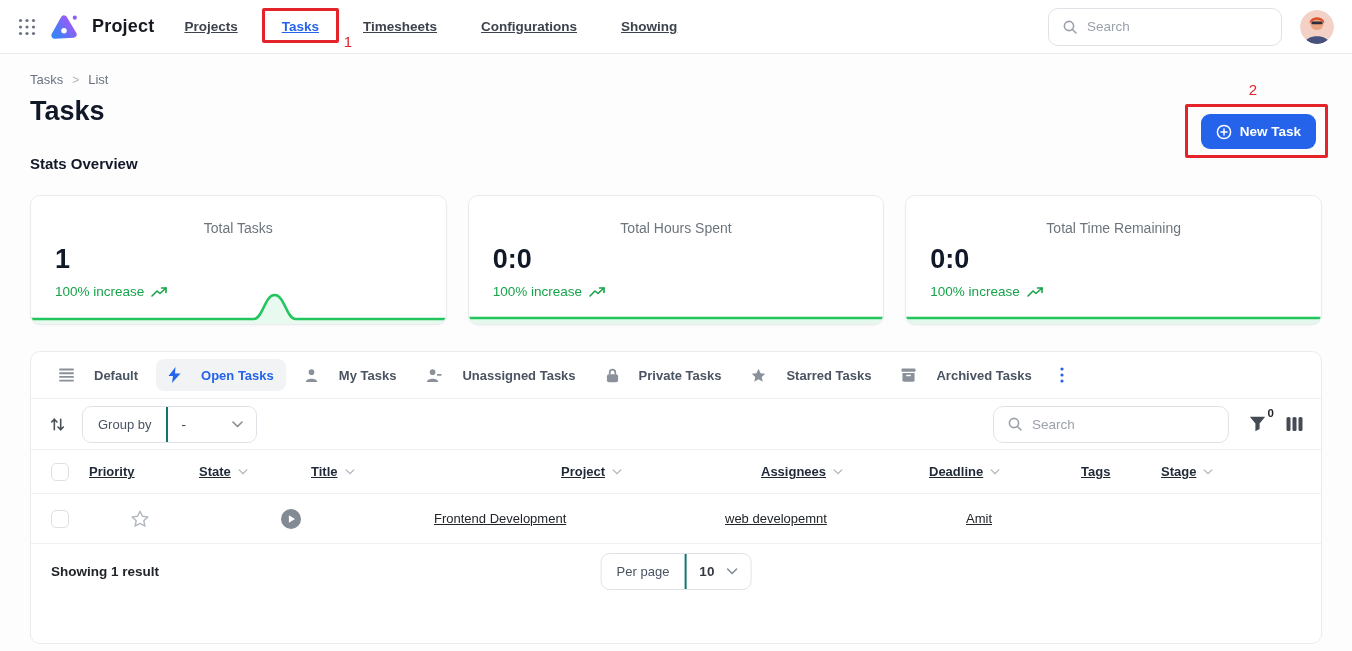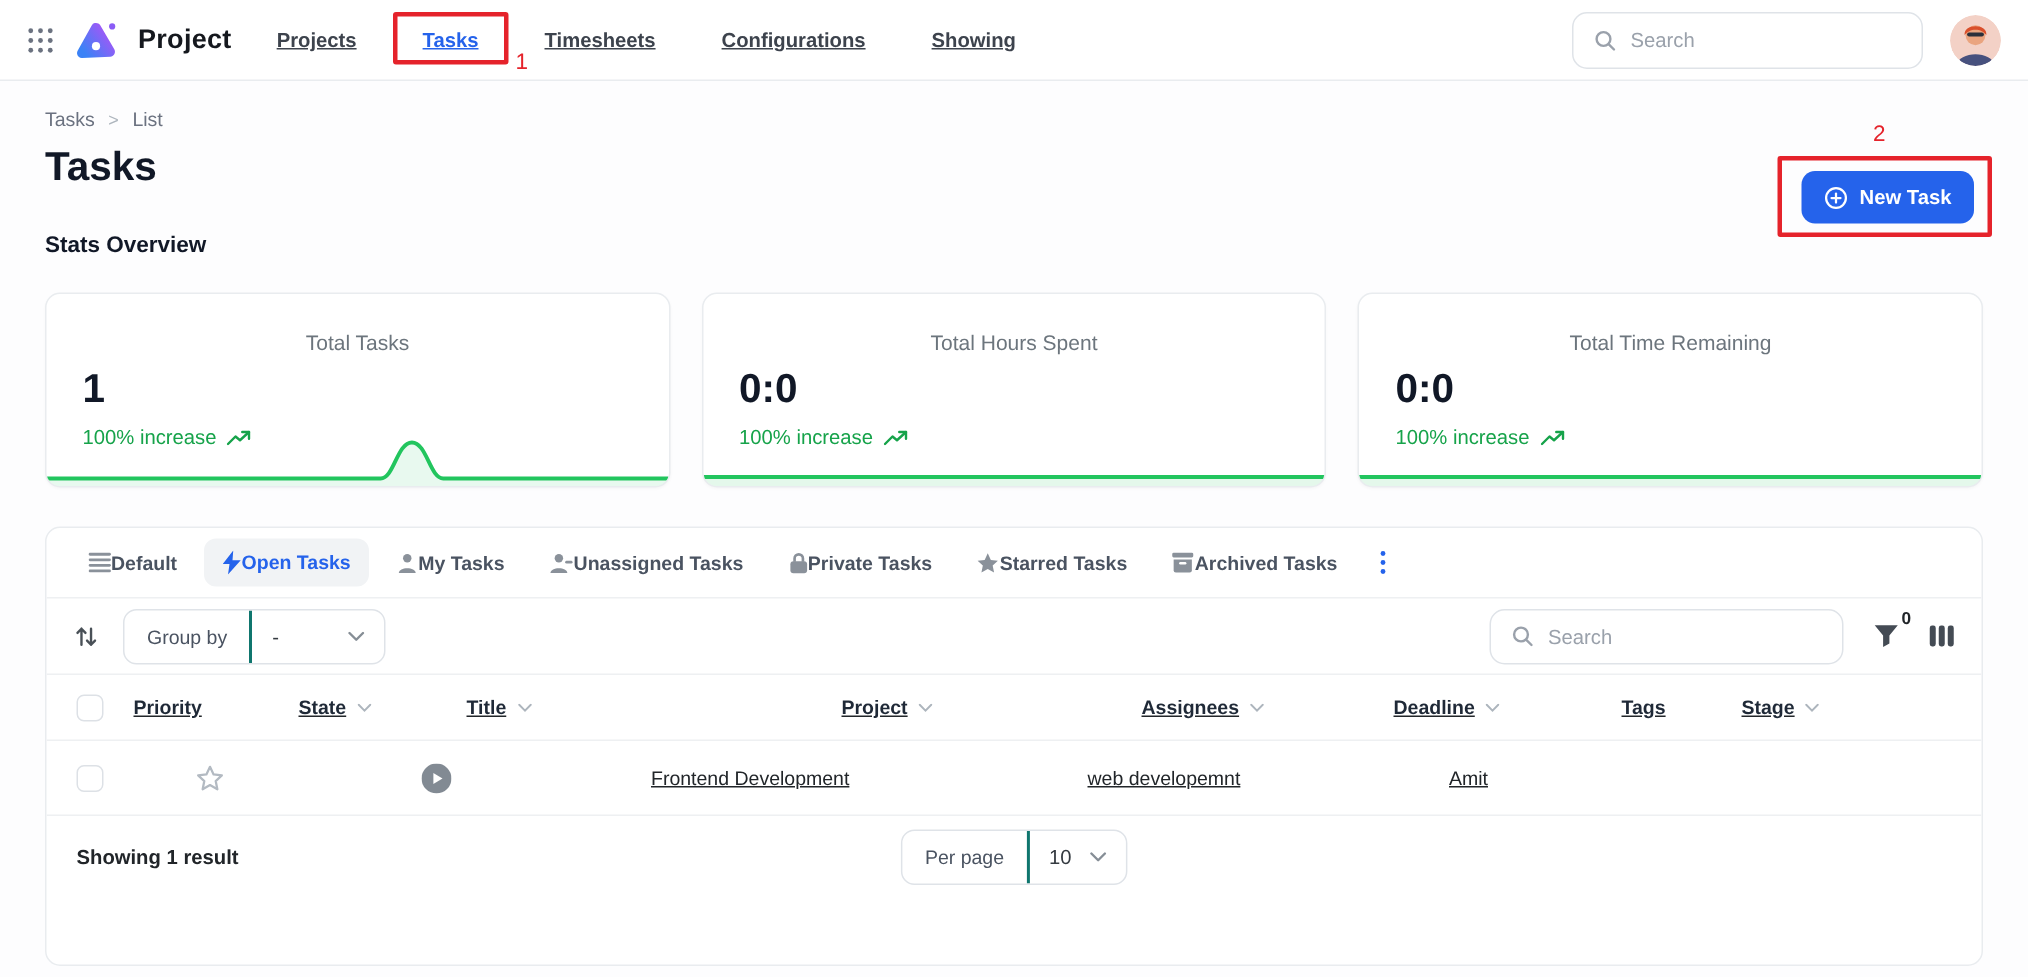--- a/index.html
+++ b/index.html
@@ -53,21 +53,21 @@
   .card-delta { margin-top:9px; display:flex; align-items:center; gap:7px;
     font-size:13.5px; color:var(--green-text); }
   .spark { position:absolute; left:0; right:0; bottom:0; width:100%; height:34px; display:block; }
 
   
   .panel { margin-top:26px; background:#fff; border:1px solid #e9ecef;
     border-radius:10px; height:293px; overflow:hidden; }
 
   .tabs-row { height:47px; display:flex; align-items:center; gap:6px;
     padding:0 16px; border-bottom:1px solid #eef0f2; }
-  .ftab { display:flex; align-items:flex-start; gap:0; padding:8px 12px; border-radius:8px;
+  .ftab { display:flex; align-items:center; gap:20px; padding:8px 12px; border-radius:8px;
     font-size:13px; font-weight:600; color:#4a5361; cursor:pointer; white-space:nowrap; }
   .ftab.active { background:#f1f3f5; color:var(--accent); }
   .tab-kebab { margin-left:2px; padding:4px 8px; cursor:pointer; display:flex; }
 
   .toolbar-row { height:51px; display:flex; align-items:center; gap:16px;
     padding:0 18px; border-bottom:1px solid #eef0f2; }
   .icon-btn { display:flex; align-items:center; justify-content:center; cursor:pointer; }
   .segmented { display:flex; align-items:stretch; height:37px; border:1px solid #dfe3e8;
     border-radius:9px; overflow:hidden; background:#fff; cursor:pointer; }
   .seg-label { display:flex; align-items:center; padding:0 15px; font-size:13px;
@@ -475,21 +475,21 @@
             <circle cx="2" cy="14" r="1.6"></circle>
         </svg>
       </span>
     </div>
 
 
     <div class="panel-footer">
       <span class="results-text">Showing 1 result</span>
       <div class="segmented perpage">
         <span class="seg-label">Per page</span>
-        <span class="seg-value" style="min-width:64px; gap:12px; font-weight:400;">
+        <span class="seg-value" style="min-width:64px; gap:12px; font-weight:700;">
           <span>10</span>
           <span class="icon-btn">
             <svg width="11" height="7" viewBox="0 0 11 7" fill="none" stroke="#868e96" stroke-width="1.6" stroke-linecap="round" stroke-linejoin="round">
               <polyline points="1,1 5.5,5.5 10,1"></polyline>
             </svg>
           </span>
         </span>
       </div>
     </div>
 

